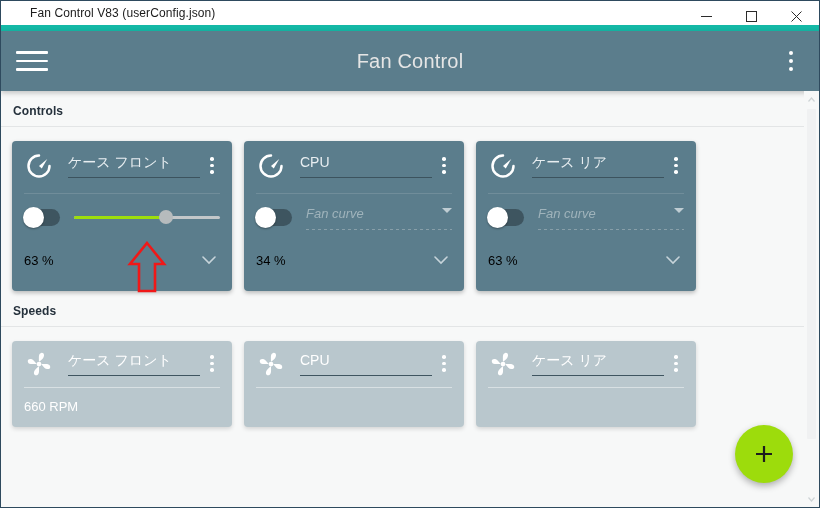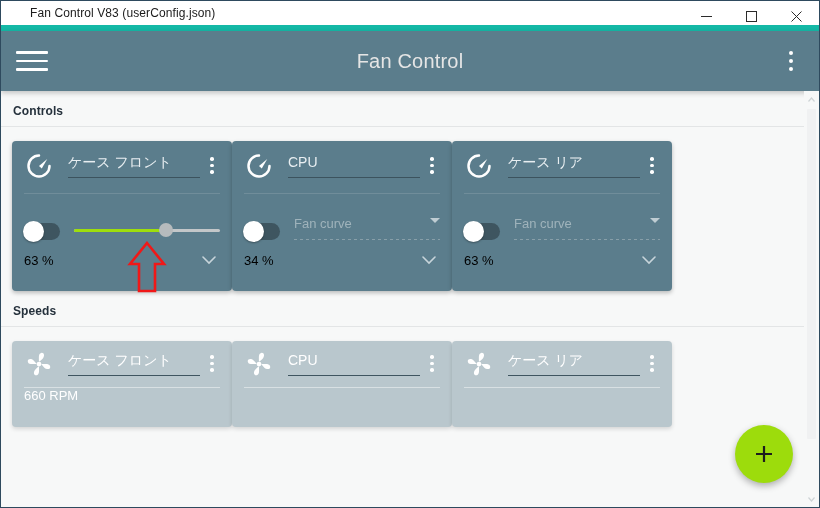--- a/index.html
+++ b/index.html
@@ -113,21 +113,21 @@
     letter-spacing: .1px;
   }
   .section-rule {
     height: 1px;
     background: #e3e5e6;
     margin: 0 10px 0 0;
   }
 
   .card-row {
     display: flex;
-    gap: 0;
+    gap: 12px;
     padding: 14px 0 0 11px;
   }
 
   
   .ctl-card {
     position: relative;
     width: 220px;
     height: 150px;
     background: #5b7d8c;
     border-radius: 4px;
@@ -182,22 +182,23 @@
 
   .card-divider {
     height: 1px;
     background: rgba(255,255,255,.13);
     margin-top: 4px;
   }
 
   
   .ctl-mid {
     display: flex;
-    align-items: flex-end;
+    align-items: center;
     height: 46px;
+    font-style: italic;
   }
   .toggle {
     position: relative;
     width: 36px; height: 17px;
     flex: 0 0 36px;
     background: #3e5560;
     border-radius: 9px;
     cursor: pointer;
   }
   .toggle .knob {
@@ -299,21 +300,21 @@
     box-shadow: 0 2px 4px rgba(0,0,0,.14);
     padding: 0 12px;
   }
   .spd-card .card-head { height: 44px; padding-top: 10px; }
   .spd-card .card-icon { color: #ffffff; }
   .spd-card .card-name { color: #ffffff; }
   .spd-card .name-underline { background: #3f5560; }
   .spd-card .kebab i { background: #ffffff; }
   .spd-card .card-divider { background: rgba(255,255,255,.45); margin-top: 2px; }
   .spd-bot {
-    display: flex; 
+    display: flex; align-items: center;
     height: 36px;
   }
   .spd-value {
     font-size: 13px;
     color: #ffffff;
   }
 
   
   .fab {
     position: absolute;

